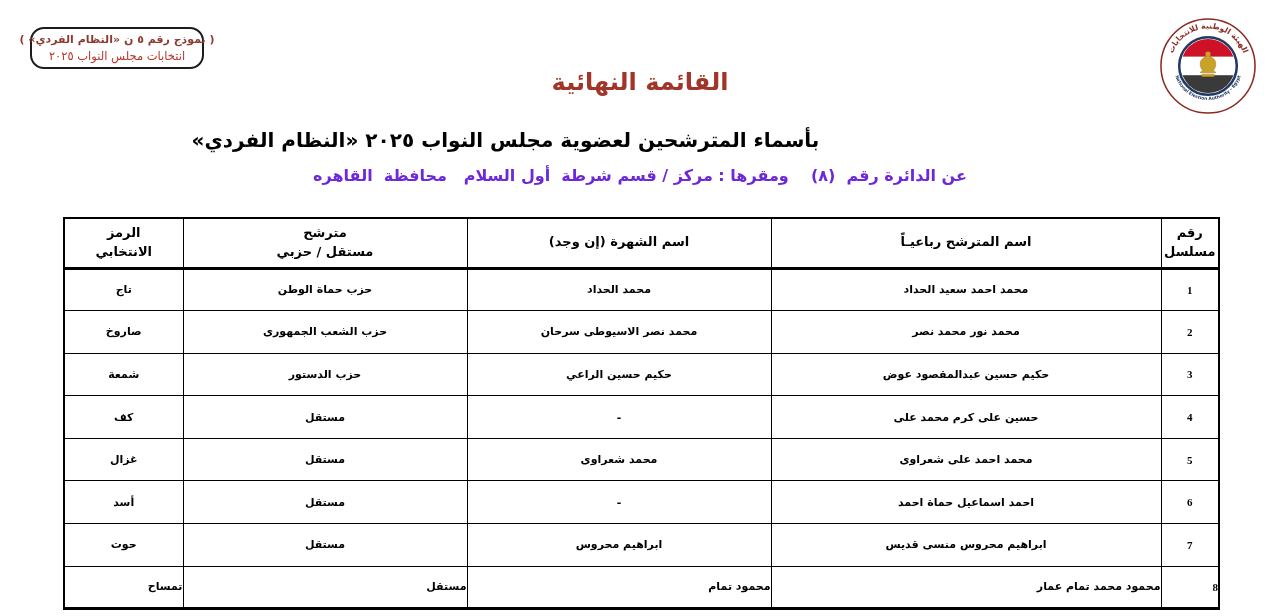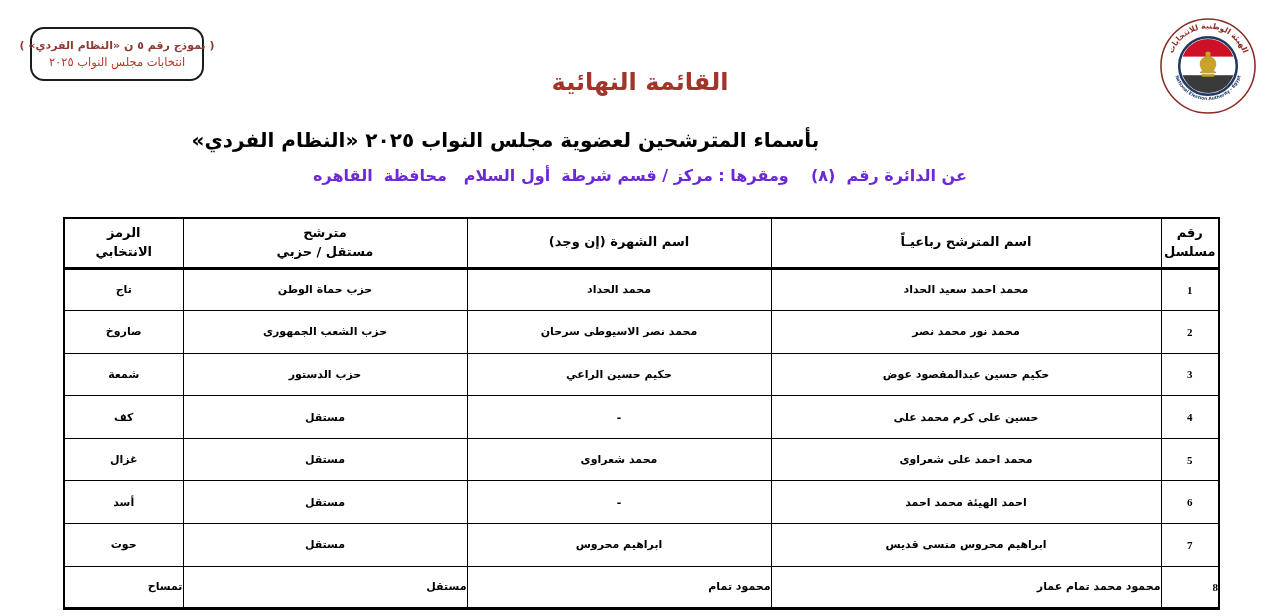--- a/index.html
+++ b/index.html
@@ -3,21 +3,21 @@
 <meta charset="utf-8">
 <style>
   * { margin:0; padding:0; box-sizing:border-box; }
   html,body { width:1280px; height:616px; background:#ffffff; overflow:hidden; }
   body { font-family:"DejaVu Sans", sans-serif; position:relative; }
 
   .page { position:absolute; inset:0; width:1280px; height:616px; background:#fff; }
 
   
   .stamp {
-    position:absolute; left:30px; top:27px; width:174px; height:54px;
+    position:absolute; left:30px; top:27px; width:174px; height:42px;
     border:2px solid #1c1c1c; border-radius:14px;
     display:flex; flex-direction:column; align-items:center; justify-content:center;
     gap:3px; direction:rtl;
   }
   .stamp .l1 { font-size:11px; font-weight:bold; color:#8c3a32; white-space:nowrap; }
   .stamp .l2 { font-size:11.5px; font-weight:normal; color:#bb352a; white-space:nowrap; }
 
   
   .logo { position:absolute; left:1160px; top:18px; width:96px; height:96px; }
 
@@ -144,21 +144,21 @@
         </tr>
         <tr>
           <td class="col-serial">5</td>
           <td class="col-name">محمد احمد على شعراوى</td>
           <td class="col-famous">محمد شعراوى</td>
           <td class="col-party">مستقل</td>
           <td class="col-symbol">غزال</td>
         </tr>
         <tr>
           <td class="col-serial">6</td>
-          <td class="col-name">احمد الهيئة محمد احمد</td>
+          <td class="col-name">احمد اسماعيل حماة احمد</td>
           <td class="col-famous">-</td>
           <td class="col-party">مستقل</td>
           <td class="col-symbol">أسد</td>
         </tr>
         <tr>
           <td class="col-serial">7</td>
           <td class="col-name">ابراهيم محروس منسى قديس</td>
           <td class="col-famous">ابراهيم محروس</td>
           <td class="col-party">مستقل</td>
           <td class="col-symbol">حوت</td>

